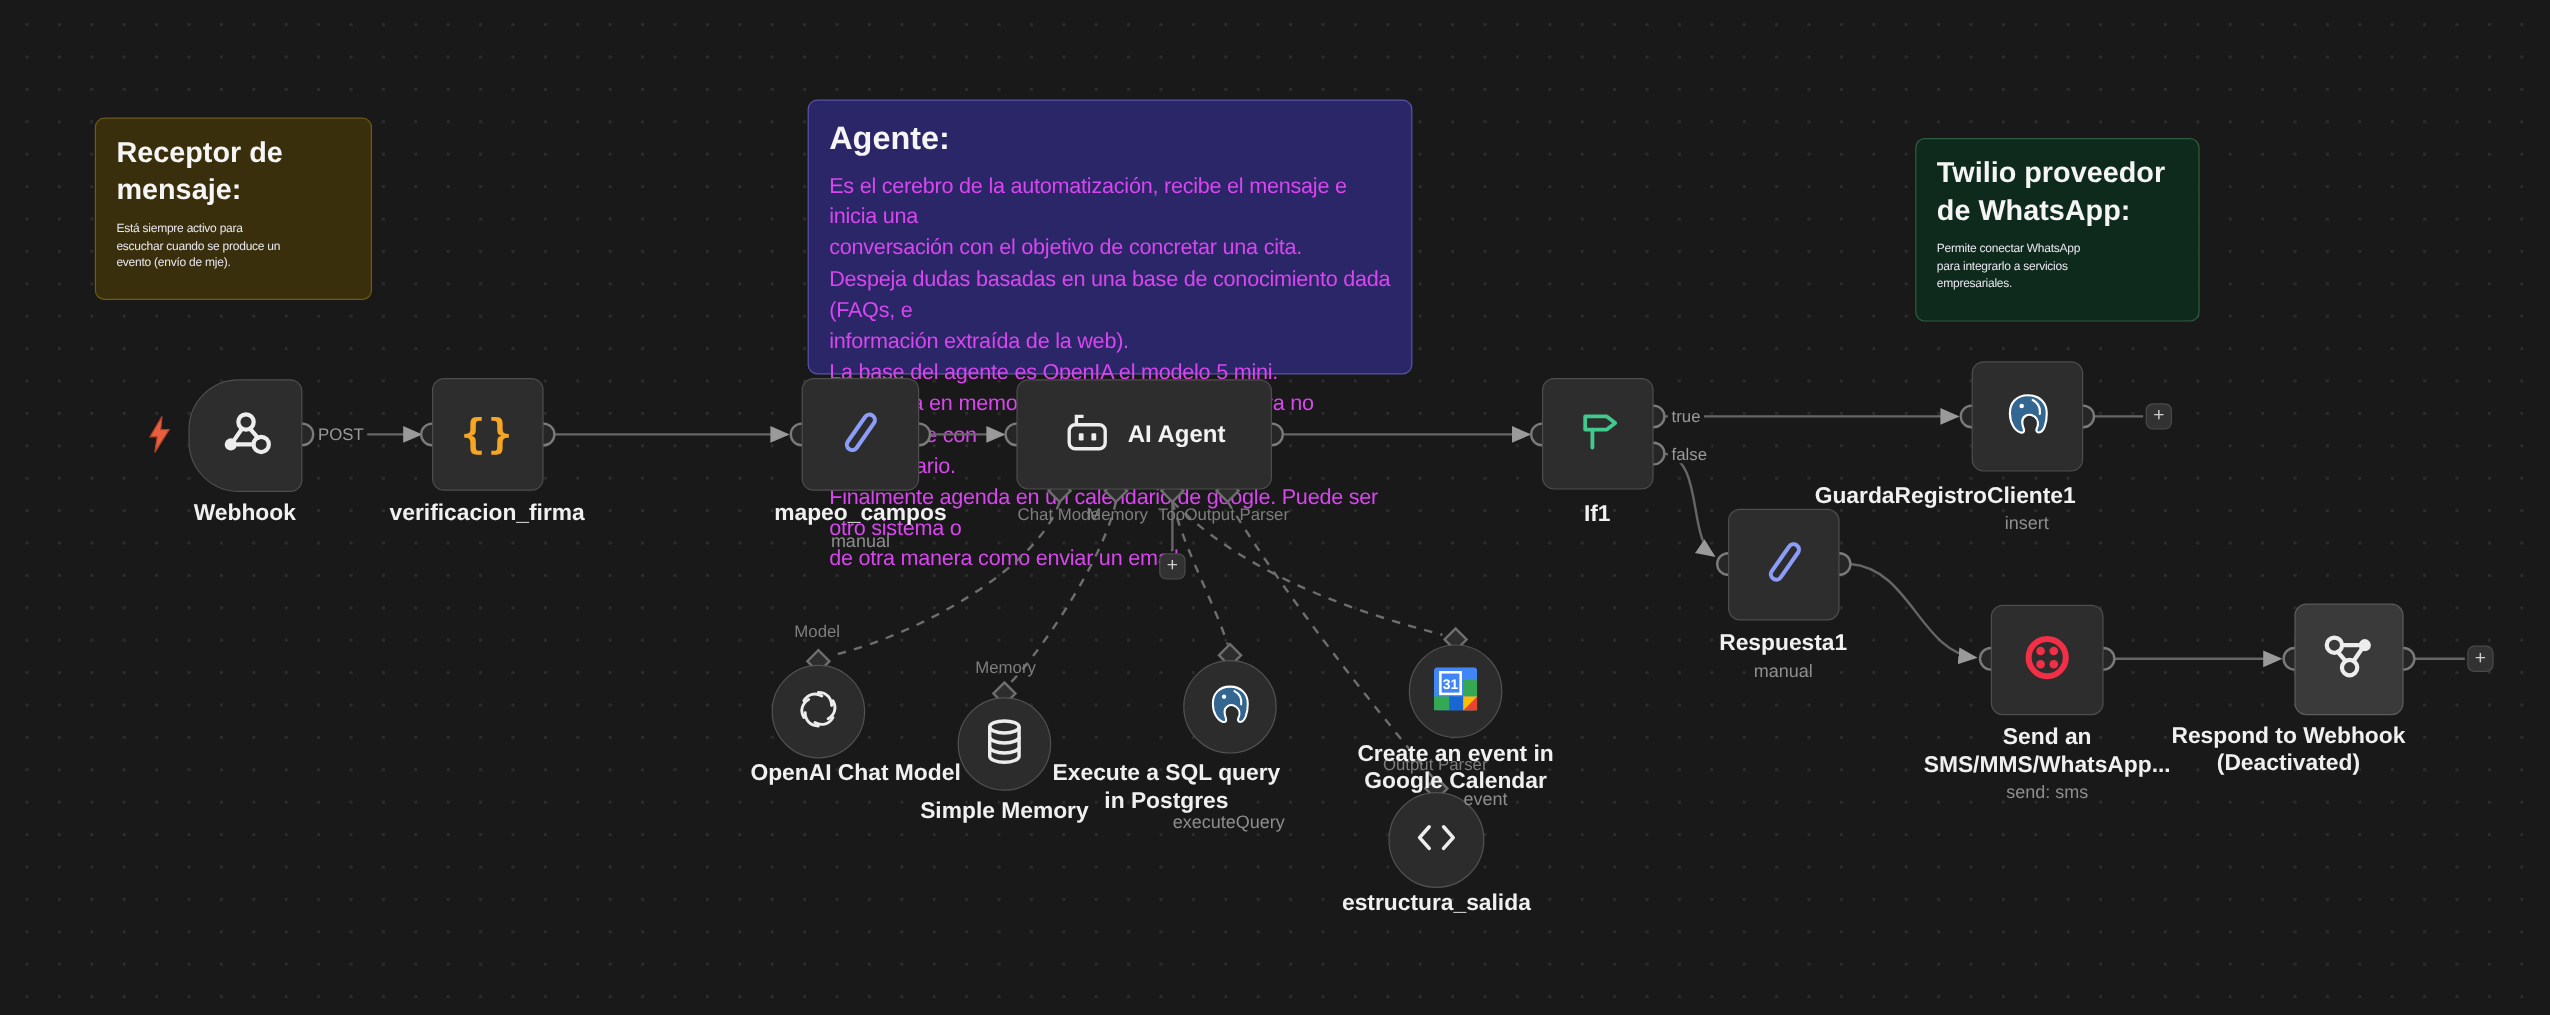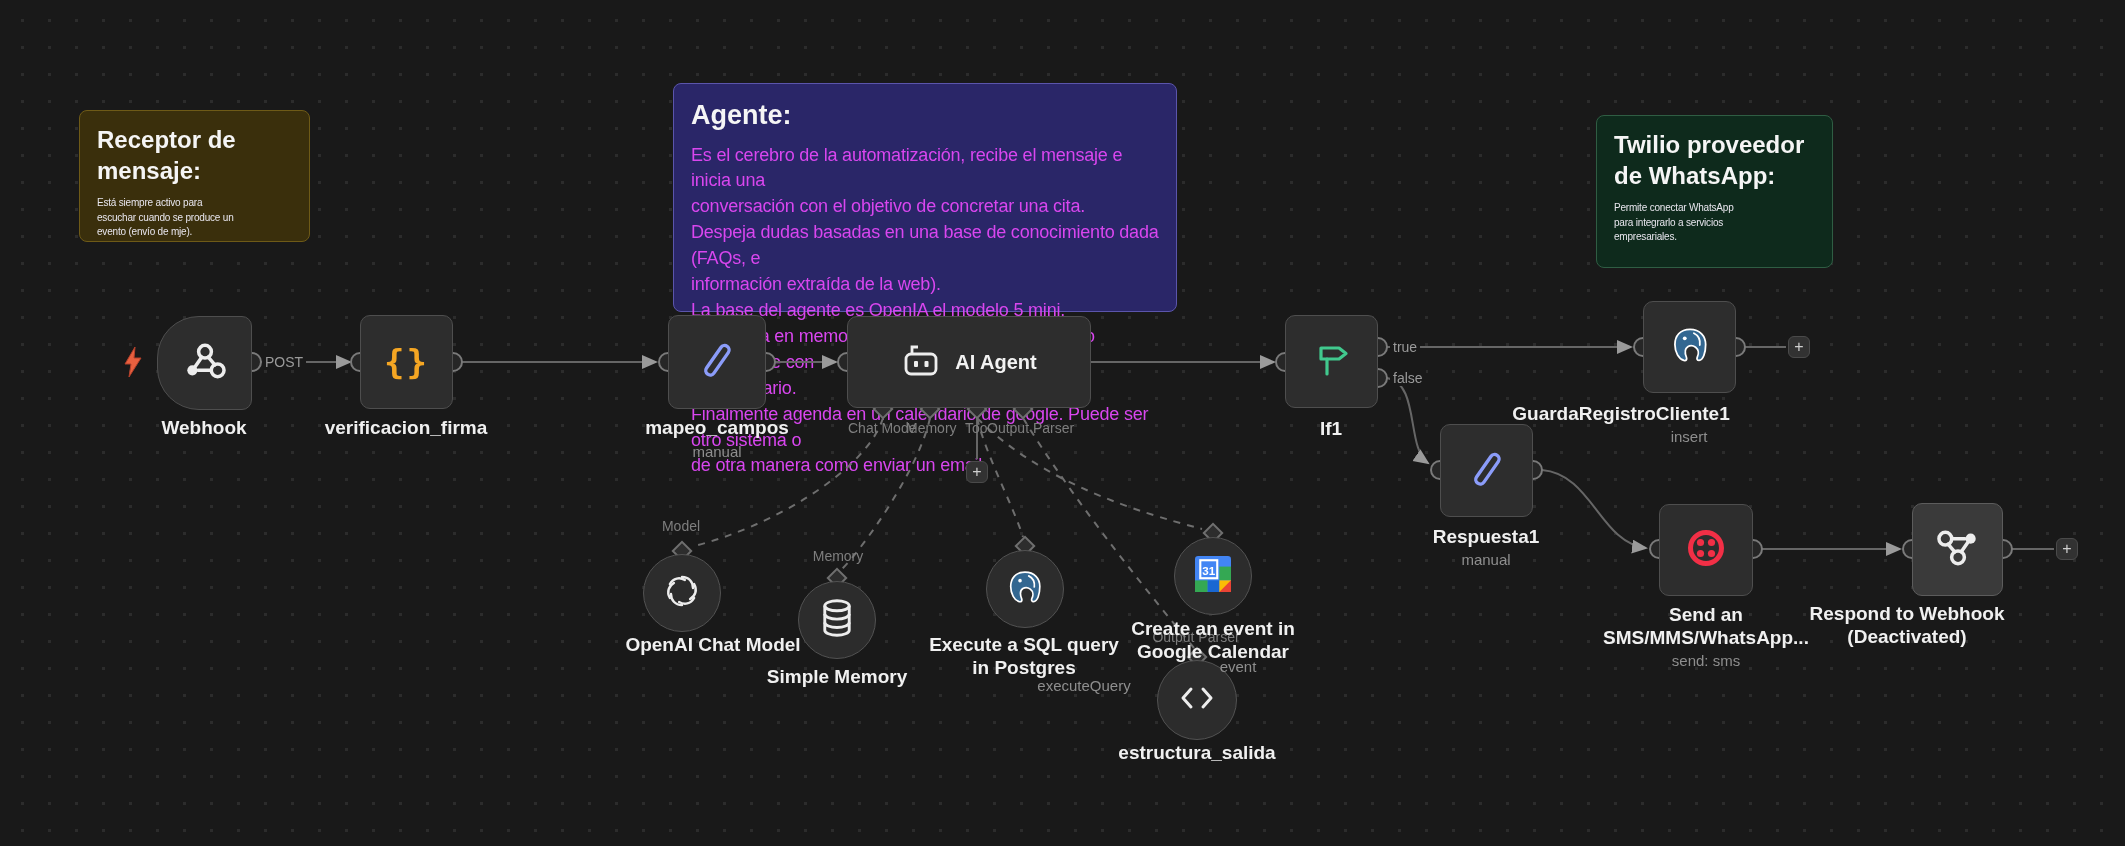--- a/index.html
+++ b/index.html
@@ -37,21 +37,21 @@
   .port-label--c{transform:translateX(-50%);}
   .plus-btn{position:absolute;z-index:4;width:22px;height:22px;border-radius:6px;background:#323232;
     color:#cfcfcf;font-size:16px;line-height:20px;text-align:center;border:1px solid #4a4a4a;}
   .bolt{position:absolute;z-index:3;}
 </style>
 </head>
 <body>
 
 <div class="canvas">
 
-  <div class="note note--amber" style="left:79px;top:110px;width:231px;height:132px;">
+  <div class="note note--amber" style="left:79px;top:98px;width:231px;height:152px;">
     <div class="note-title">Receptor de
 mensaje:</div>
     <div class="note-body">Está siempre activo para
 escuchar cuando se produce un
 evento (envío de mje).</div>
   </div>
   <div class="note note--purple" style="left:673px;top:83px;width:504px;height:229px;">
     <div class="note-title">Agente:</div>
     <div class="note-body">Es el cerebro de la automatización, recibe el mensaje e inicia una
 conversación con el objetivo de concretar una cita.
@@ -158,21 +158,21 @@
   </div>
 
   <div class="node" style="left:668px;top:315px;width:98px;height:94px;">
     <span>
       <svg width="46" height="46" viewBox="0 0 46 46">
         <rect x="19" y="6" width="9" height="34" rx="4.5" fill="none" stroke="#8b9cf9" stroke-width="3.4" transform="rotate(35 23 23)"></rect>
       </svg>
     </span>
   </div>
 
-  <div class="node node--wide" style="left:847px;top:316px;width:244px;height:92px;">
+  <div class="node node--wide" style="left:847px;top:316px;width:213px;height:92px;">
     <span>
       <svg width="40" height="34" viewBox="0 0 40 34">
         <g fill="none" stroke="#ededed" stroke-width="2.8">
           <rect x="5" y="11" width="30" height="20" rx="5"></rect>
           <path d="M11 11 V4 H17"></path>
         </g>
         <rect x="13" y="18" width="4" height="6" rx="1" fill="#ededed"></rect>
         <rect x="23.5" y="18" width="4" height="6" rx="1" fill="#ededed"></rect>
       </svg>
     </span>
@@ -314,23 +314,23 @@
   <div class="node-sub" style="left:1689px;top:428px;">insert</div>
   <div class="node-label" style="left:1486px;top:525px;">Respuesta1</div>
   <div class="node-sub" style="left:1486px;top:551px;">manual</div>
   <div class="node-label" style="left:1706px;top:603px;">Send an
 SMS/MMS/WhatsApp...</div>
   <div class="node-sub" style="left:1706px;top:652px;">send: sms</div>
   <div class="node-label" style="left:1907px;top:602px;">Respond to Webhook
 (Deactivated)</div>
   <div class="node-label" style="left:681px;top:633px;margin-left:32px;">OpenAI Chat Model</div>
   <div class="node-label" style="left:837px;top:665px;">Simple Memory</div>
-  <div class="node-label" style="left:1024px;top:633px;">Execute a SQL query
+  <div class="node-label" style="left:972px;top:633px;">Execute a SQL query
 in Postgres</div>
-  <div class="node-sub" style="left:1084px;top:677px;text-align:right;">executeQuery</div>
+  <div class="node-sub" style="left:1024px;top:677px;text-align:right;">executeQuery</div>
   <div class="node-label" style="left:1213px;top:617px;">Create an event in
 Google Calendar</div>
   <div class="node-sub" style="left:1238px;top:658px;z-index:5;">event</div>
   <div class="node-label" style="left:1197px;top:741px;">estructura_salida</div>
 
   <div class="edge-label" style="left:262px;top:354px;">POST</div>
   <div class="edge-label" style="left:1390px;top:339px;">true</div>
   <div class="edge-label" style="left:1390px;top:370px;">false</div>
 
   <div class="port-label" style="left:848px;top:420px;">Chat Mode</div>

